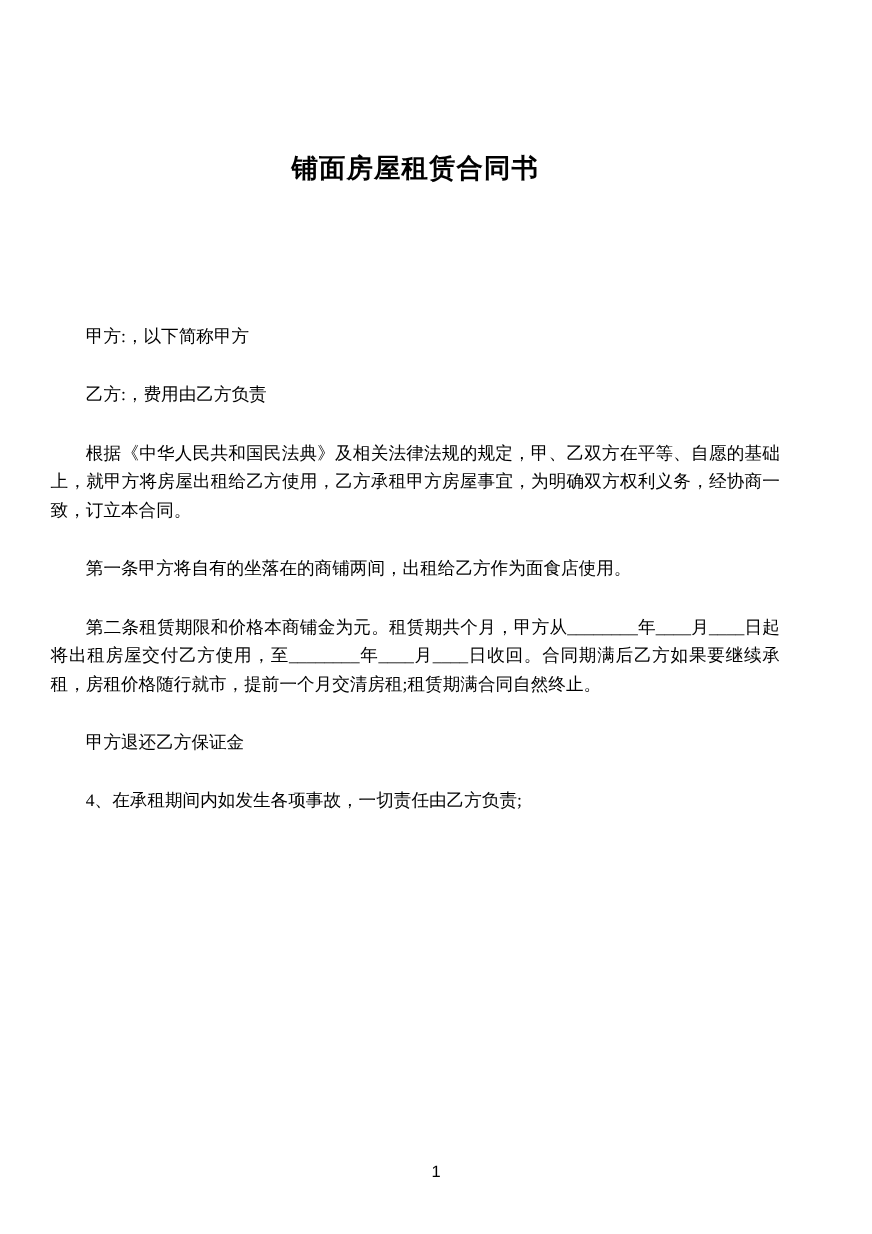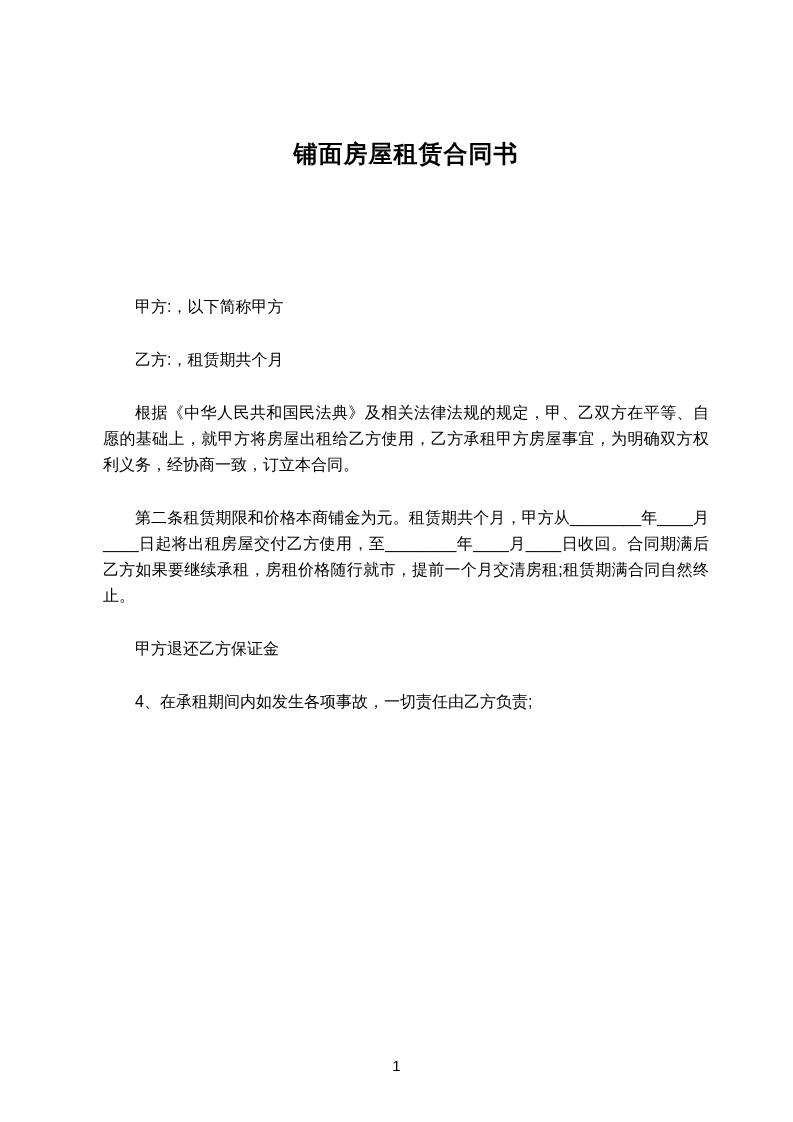--- a/index.html
+++ b/index.html
@@ -11,21 +11,22 @@
   .page {
     position: relative;
     width: 793px;
     height: 1122px;
     background: #ffffff;
     overflow: hidden;
     font-family: "Liberation Sans", "DejaVu Sans", sans-serif;
     color: #000000;
   }
   .content {
-    padding: 140px 84px 0 103px;
+    padding: 140px 84px 0 46px;
+    font-family: Liberation Serif, serif;
   }
   .doc-title {
     margin: 0 0 126px 0;
     font-size: 24px;
     line-height: 28px;
     font-weight: bold;
     text-align: center;
     letter-spacing: 1px;
   }
   .para {
@@ -48,24 +49,25 @@
 </style>
 </head>
 <body>
 
 <div class="page">
   <div class="content">
     <h1 class="doc-title">铺面房屋租赁合同书</h1>
 
     <p class="para">甲方:，以下简称甲方</p>
 
-    <p class="para">乙方:，租赁期共个月</p>
+    <p class="para">乙方:，费用由乙方负责</p>
 
     <p class="para">根据《中华人民共和国民法典》及相关法律法规的规定，甲、乙双方在平等、自愿的基础上，就甲方将房屋出租给乙方使用，乙方承租甲方房屋事宜，为明确双方权利义务，经协商一致，订立本合同。</p>
 
+    <p class="para">第一条甲方将自有的坐落在的商铺两间，出租给乙方作为面食店使用。</p>
 
     <p class="para">第二条租赁期限和价格本商铺金为元。租赁期共个月，甲方从________年____月____日起将出租房屋交付乙方使用，至________年____月____日收回。合同期满后乙方如果要继续承租，房租价格随行就市，提前一个月交清房租;租赁期满合同自然终止。</p>
 
 
     <p class="para">甲方退还乙方保证金</p>
 
 
     <p class="para">4、在承租期间内如发生各项事故，一切责任由乙方负责;</p>
   </div>
 

